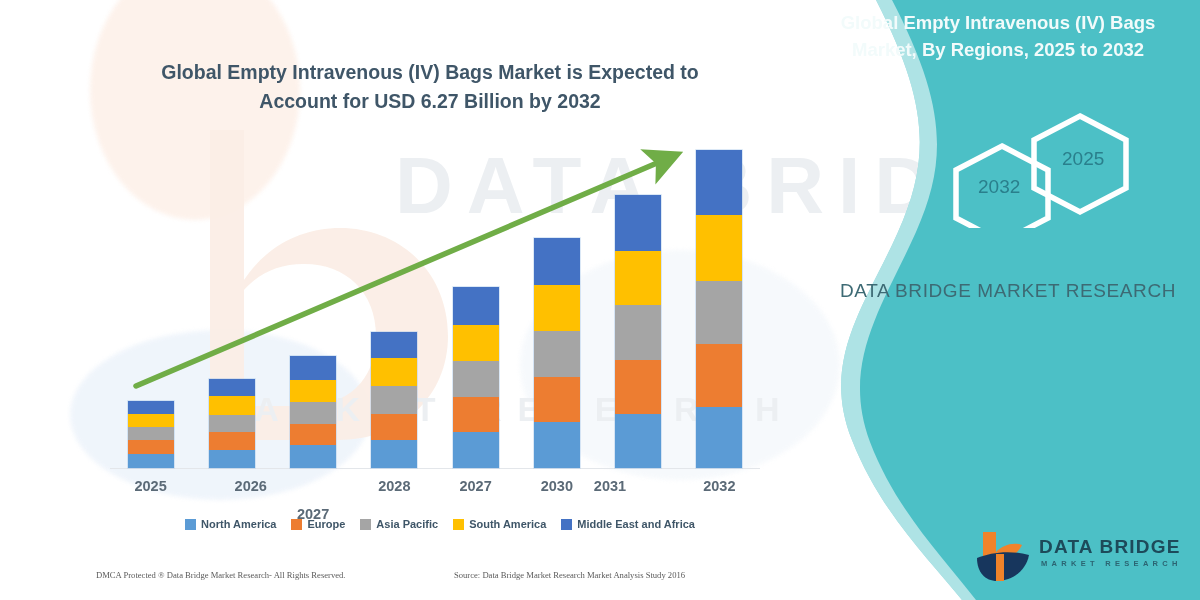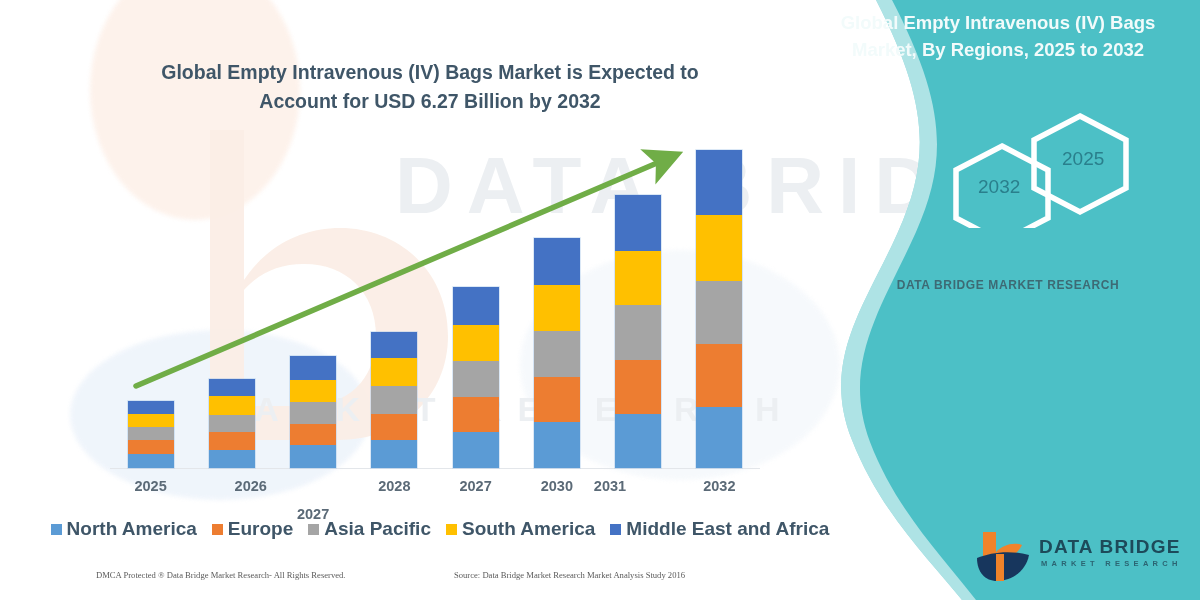--- a/index.html
+++ b/index.html
@@ -56,21 +56,21 @@
   #teal-panel svg { display:block; }
 
   .panel-heading {
     position:absolute; right:24px; top:10px; width:356px;
     text-align:center;
     color:#f2fbfb; font-size:18.5px; font-weight:600; line-height:1.45;
   }
   .panel-brand {
     position:absolute; right:22px; top:276px; width:340px;
     text-align:center;
-    color:#3d6a74; font-size:12px; font-weight:700; line-height:1.6;
+    color:#3d6a74; font-size:19px; font-weight:400; line-height:1.6;
     letter-spacing:.6px;
   }
   .hexwrap { position:absolute; right:40px; top:108px; width:220px; height:120px; }
   .hex-label {
     position:absolute; color:#2a7f8c; font-size:19px; font-weight:500;
   }
   .hex-2025-label { left:122px; top:40px; }
   .hex-2032-label { left:38px; top:68px; }
 
   
@@ -117,21 +117,21 @@
     color:#5b6a77; font-size:14.5px; font-weight:700;
   }
 
   
   #legend {
     position:absolute; left:110px; top:518px; width:660px;
     display:flex; align-items:center; justify-content:center; gap:15px;
   }
   .legend-item { display:flex; align-items:center; gap:5px; }
   .legend-swatch { width:11px; height:11px; flex:0 0 auto; }
-  .legend-text { color:#3f5668; font-size:19px; font-weight:700; white-space:nowrap; }
+  .legend-text { color:#3f5668; font-size:11px; font-weight:700; white-space:nowrap; }
 
   
   .footer-note {
     position:absolute; top:570px;
     color:#5a5a5a; font-size:8.6px;
     font-family:"Liberation Serif", serif;
     white-space:nowrap;
   }
   .footer-left { left:96px; }
   .footer-right { left:454px; }

